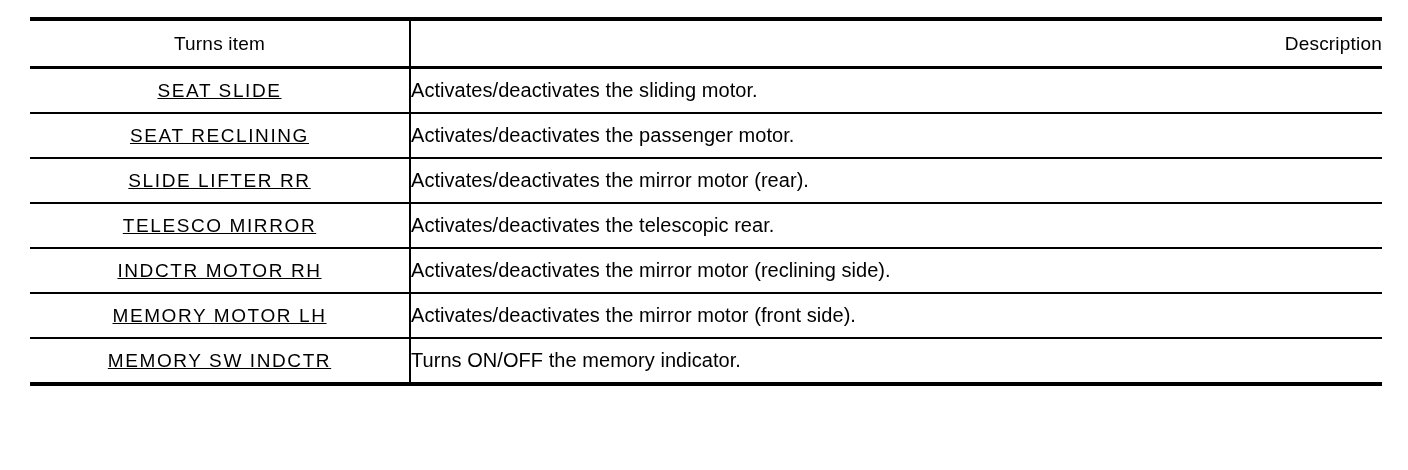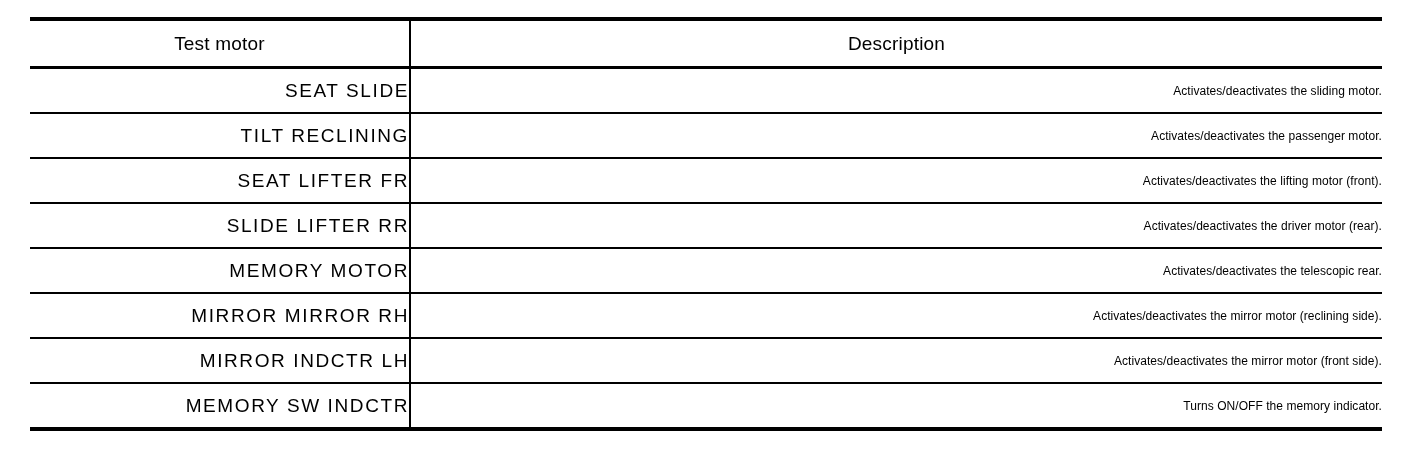--- a/index.html
+++ b/index.html
@@ -54,92 +54,90 @@
   th.th-item,
   th.th-desc {
     text-align: center;
     font-size: 19px;
     letter-spacing: 0.2px;
   }
 
   th.th-desc,
   td.td-desc {
     border-left: 2px solid #000;
+    text-align: right;
   }
 
   
   tbody tr.data-row td {
     height: 43px;
     padding: 0;
     vertical-align: middle;
     border-bottom: 2px solid #000;
   }
   tbody tr.data-row:last-child td {
     border-bottom: none;
   }
 
   td.td-item {
-    text-align: right;
+    text-align: center;
     font-size: 19px;
     letter-spacing: 1.6px;
     padding-left: 21px;
     white-space: nowrap;
+    text-decoration: underline;
   }
 
   td.td-desc {
-    text-align: right;
-    font-size: 12px;
+    text-align: left;
+    font-size: 20px;
     letter-spacing: 0.05px;
     padding-left: 19px;
     white-space: nowrap;
   }
 </style>
 </head>
 <body>
 
 <div id="page">
   <div id="table-wrap">
     <table class="spec-table">
       <colgroup>
         <col class="c-item">
         <col class="c-desc">
       </colgroup>
       <thead>
         <tr class="header-row">
-          <th class="th-item">Test motor</th>
+          <th class="th-item">Turns item</th>
           <th class="th-desc">Description</th>
         </tr>
       </thead>
       <tbody id="table-body">
         <tr class="data-row">
           <td class="td-item">SEAT  SLIDE</td>
           <td class="td-desc">Activates/deactivates the sliding motor.</td>
         </tr>
         <tr class="data-row">
-          <td class="td-item">TILT  RECLINING</td>
+          <td class="td-item">SEAT  RECLINING</td>
           <td class="td-desc">Activates/deactivates the passenger motor.</td>
         </tr>
         <tr class="data-row">
-          <td class="td-item">SEAT  LIFTER  FR</td>
-          <td class="td-desc">Activates/deactivates the lifting motor (front).</td>
+          <td class="td-item">SLIDE  LIFTER  RR</td>
+          <td class="td-desc">Activates/deactivates the mirror motor (rear).</td>
         </tr>
         <tr class="data-row">
-          <td class="td-item">SLIDE  LIFTER  RR</td>
-          <td class="td-desc">Activates/deactivates the driver motor (rear).</td>
-        </tr>
-        <tr class="data-row">
-          <td class="td-item">MEMORY  MOTOR</td>
+          <td class="td-item">TELESCO  MIRROR</td>
           <td class="td-desc">Activates/deactivates the telescopic rear.</td>
         </tr>
         <tr class="data-row">
-          <td class="td-item">MIRROR  MIRROR  RH</td>
+          <td class="td-item">INDCTR  MOTOR  RH</td>
           <td class="td-desc">Activates/deactivates the mirror motor (reclining side).</td>
         </tr>
         <tr class="data-row">
-          <td class="td-item">MIRROR  INDCTR  LH</td>
+          <td class="td-item">MEMORY  MOTOR  LH</td>
           <td class="td-desc">Activates/deactivates the mirror motor (front side).</td>
         </tr>
         <tr class="data-row">
           <td class="td-item">MEMORY  SW  INDCTR</td>
           <td class="td-desc">Turns ON/OFF the memory indicator.</td>
         </tr>
       </tbody>
     </table>
   </div>
 </div>

